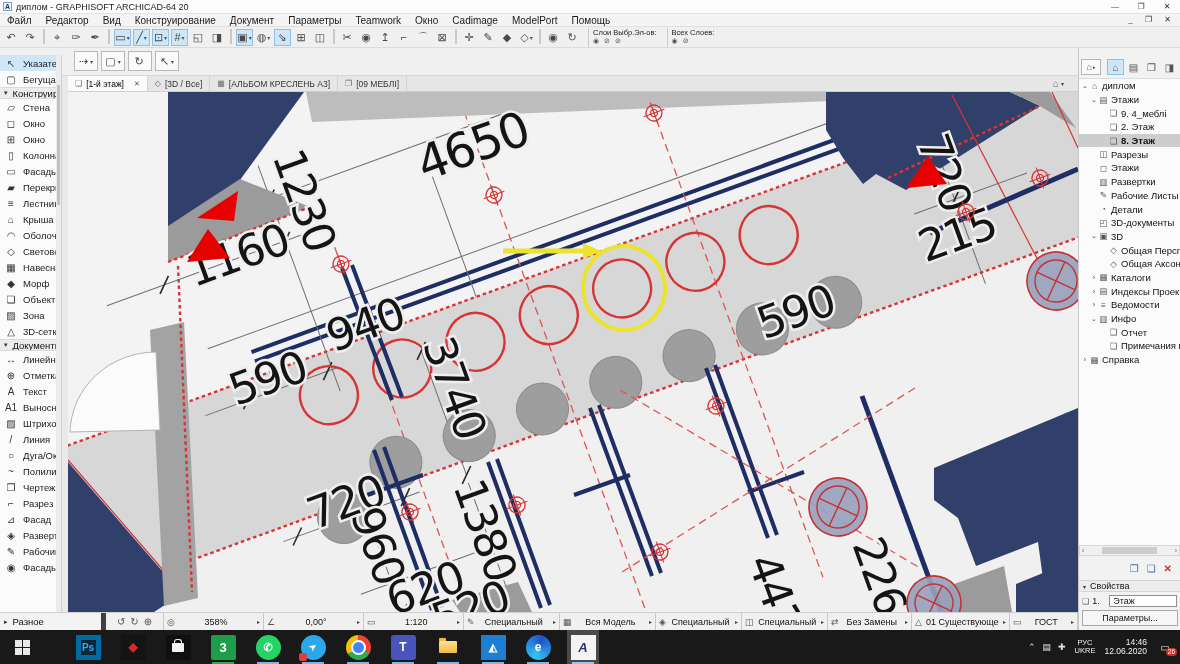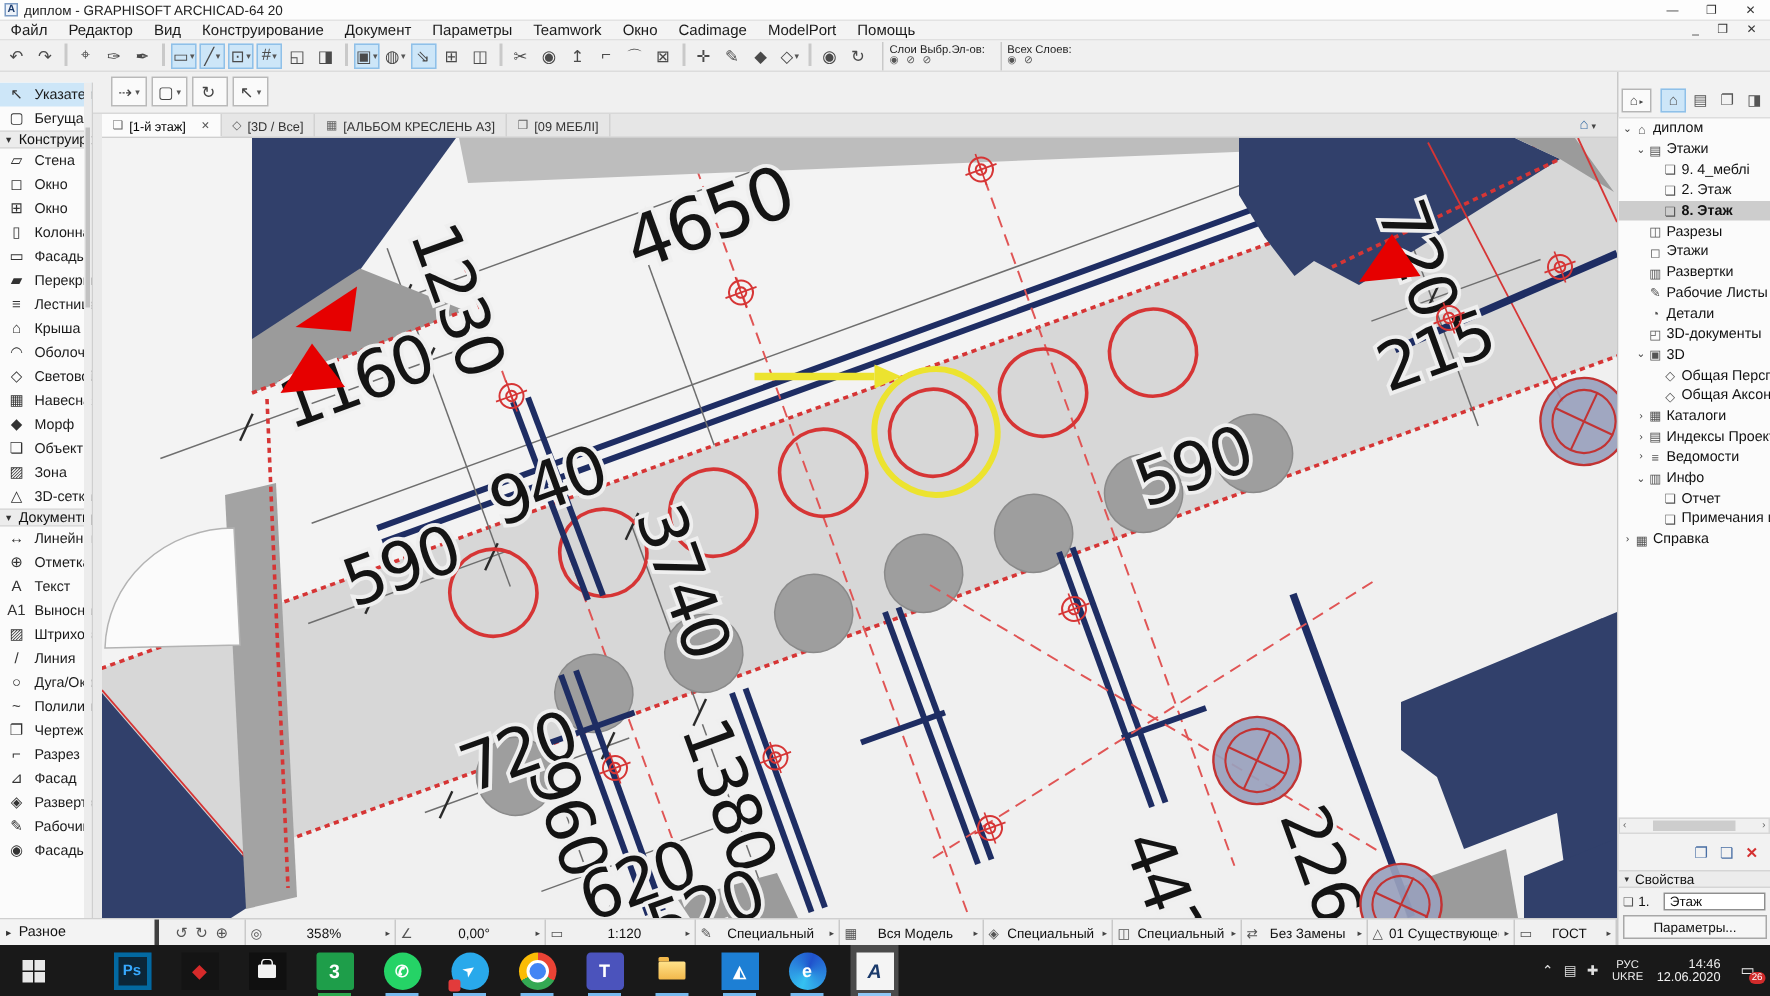--- a/index.html
+++ b/index.html
@@ -104,21 +104,21 @@
   .propshead .arr{font-size:6px;color:#333;}
   .propshead .plabel{font-size:9px;color:#111;text-align:right;}
   .proprow{position:absolute;left:0;top:546px;width:100%;height:14px;display:flex;align-items:center;gap:3px;padding:0 3px;}
   .proprow .pico{font-size:8px;color:#555;}
   .proprow .pnum{font-size:9px;color:#111;width:14px;}
   .proprow .pinput{flex:1;height:12px;background:#fff;border:1px solid #8f8f8f;font-size:9px;color:#111;padding:0 3px;line-height:11px;}
   .parambtn{position:absolute;left:3px;top:562px;width:96px;height:16px;background:#f6f6f6;border:1px solid #a8a8a8;font-size:9px;color:#111;display:flex;align-items:center;justify-content:center;}
 
   
   .statusbar{position:absolute;left:0;top:612px;width:1078px;height:18px;background:#f0f0f0;border-top:1px solid #cfcfcf;display:flex;align-items:stretch;}
-  .sb-left{width:116px;display:flex;align-items:center;gap:5px;padding-left:4px;border-right:3px solid #404040;background:#f3f3f3;}
+  .sb-left{width:116px;display:flex;align-items:center;gap:5px;padding-left:4px;border-right:5px solid #404040;background:#f3f3f3;}
   .sb-left .arr{font-size:7px;color:#333;}
   .sb-left .sl{font-size:9.5px;color:#111;}
   .sb-icons{width:64px;display:flex;align-items:center;justify-content:center;gap:5px;font-size:10px;color:#555;border-right:1px solid #c9c9c9;}
   .sb-segs{flex:1;display:flex;}
   .sb-seg{display:flex;align-items:center;border-right:1px solid #c9c9c9;padding:0 3px;gap:4px;overflow:hidden;}
   .sb-seg .sg{font-size:9px;color:#555;flex:none;}
   .sb-seg .st{flex:1;text-align:center;font-size:9px;color:#111;white-space:nowrap;overflow:hidden;}
   .sb-seg .car{font-size:6px;color:#444;flex:none;}
   .sb-seg:nth-of-type(1){width:100px;}
   .sb-seg:nth-of-type(2){width:100px;}
@@ -137,21 +137,21 @@
   .winlogo{display:grid;grid-template-columns:7px 7px;grid-template-rows:7px 7px;gap:1px;}
   .winlogo i{background:#e8e8e8;}
   .apps{display:flex;margin-left:28px;gap:13px;}
   .appslot{position:relative;width:32px;height:34px;display:flex;align-items:center;justify-content:center;}
   .appslot::after{content:"";position:absolute;bottom:0;left:5px;width:22px;height:2px;background:transparent;}
   .appslot[data-app="app-3"]::after{background:#2ea84e;}
   .appslot[data-app="whatsapp"]::after,.appslot[data-app="telegram"]::after,.appslot[data-app="chrome"]::after,.appslot[data-app="teams"]::after,.appslot[data-app="explorer"]::after,.appslot[data-app="photos"]::after,.appslot[data-app="edge"]::after{background:#76b9ed;}
   .appslot[data-app="archicad"]{background:#4a4a4a;}
   .appslot[data-app="archicad"]::after{background:#8fc7f5;}
   .aico{width:25px;height:25px;display:flex;align-items:center;justify-content:center;font-weight:bold;}
-  .appslot[data-app="photoshop"] .aico{background:#0c2638;border:3px solid #0369a1;color:#37a9ff;font-size:10px;}
+  .appslot[data-app="photoshop"] .aico{background:#0c2638;border:5px solid #0369a1;color:#37a9ff;font-size:10px;}
   .appslot[data-app="dragon-center"] .aico{background:#141414;color:#d62a2a;font-size:12px;}
   .appslot[data-app="store"] .aico{background:#101010;}
   .appslot[data-app="store"] .bag{position:relative;width:12px;height:9px;background:#f2f2f2;border-radius:1px;}
   .appslot[data-app="store"] .bag::before{content:"";position:absolute;top:-4px;left:2px;width:6px;height:4px;border:1px solid #f2f2f2;border-bottom:none;border-radius:3px 3px 0 0;}
   .appslot[data-app="app-3"] .aico{background:#1e9e4a;color:#fff;font-size:13px;border-radius:2px;}
   .appslot[data-app="whatsapp"] .aico{background:#25d366;border-radius:50%;color:#fff;font-size:11px;}
   .appslot[data-app="telegram"] .aico{background:#29a9eb;border-radius:50%;color:#fff;font-size:9px;position:relative;}
   .appslot[data-app="telegram"] .aico .tg{display:inline-block;transform:rotate(-35deg);}
   .appslot[data-app="telegram"] .aico::after{content:"";position:absolute;left:-2px;bottom:-1px;width:8px;height:8px;background:#e23b3b;border-radius:2px;}
   .appslot[data-app="chrome"] .aico{border-radius:50%;background:conic-gradient(#ea4335 0 120deg,#34a853 120deg 240deg,#fbbc05 240deg 360deg);position:relative;}

